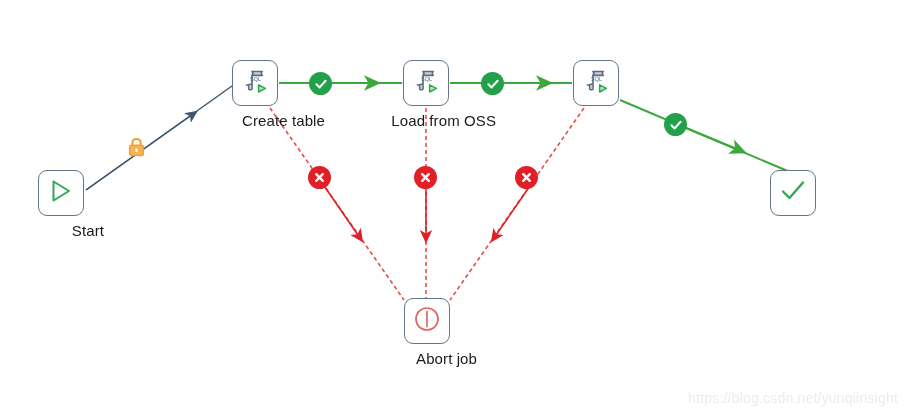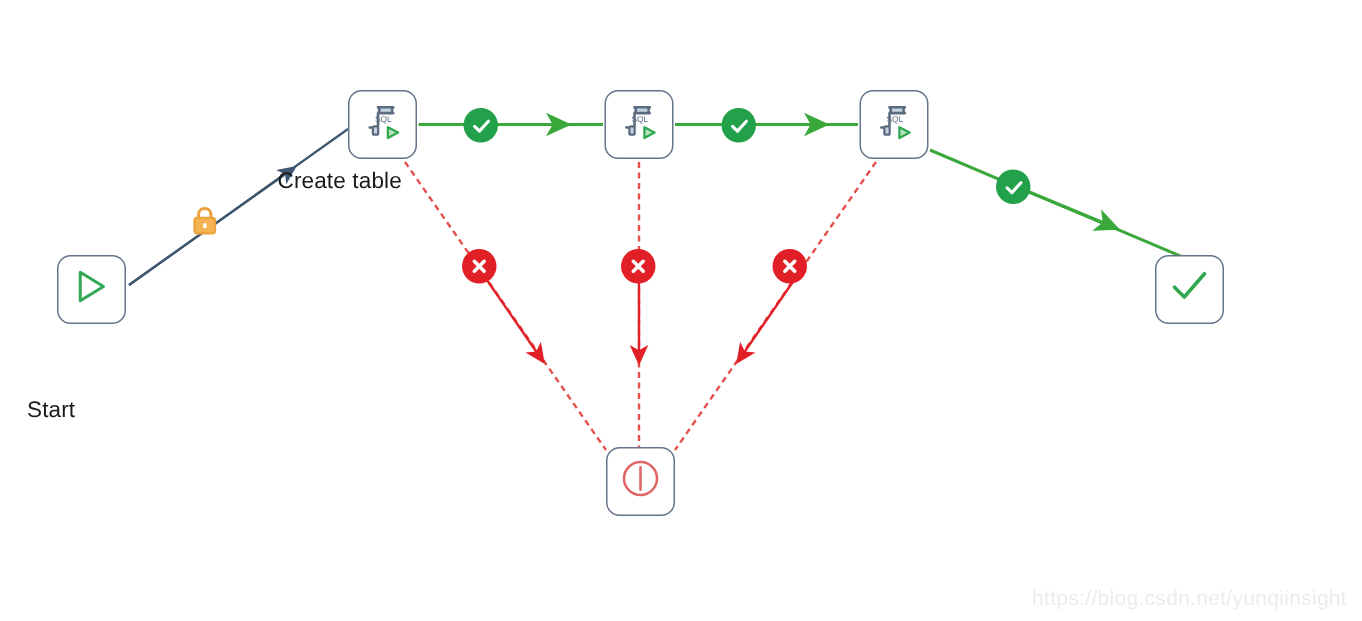--- a/index.html
+++ b/index.html
@@ -36,21 +36,21 @@
     background: #ffffff;
     display: flex;
     align-items: center;
     justify-content: center;
   }
   .node-label {
     position: absolute;
     font-size: 15px;
     color: #1a1a1a;
     white-space: nowrap;
-    text-align: left;
+    text-align: right;
     letter-spacing: 0.1px;
   }
 
   
   .badge {
     position: absolute;
     width: 23px;
     height: 23px;
     border-radius: 50%;
     display: flex;
@@ -131,21 +131,21 @@
     </g>
   </svg>
 
   <div class="node" style="left:38px; top:170px;">
     <span>
       <svg width="28" height="28" viewBox="0 0 28 28" xmlns="http://www.w3.org/2000/svg">
         <path d="M6.5 4.5 L22 14 L6.5 23.5 Z" fill="none" stroke="#33a852" stroke-width="2" stroke-linejoin="round"></path>
       </svg>
     </span>
   </div>
-  <div class="node-label" style="left:18px; top:222px; width:86px;margin-top:43px;">Start</div>
+  <div class="node-label" style="left:18px; top:222px; width:86px;">Start</div>
 
   <div class="node" style="left:232px; top:60px;">
     <span>
       <svg width="32" height="32" viewBox="0 0 32 32" xmlns="http://www.w3.org/2000/svg">
         <path d="M8.5 6.5 L22.5 6.5 C21.4 7.6 21.4 9 22.5 10.2 L13 10.2
                  C14.1 9 14.1 7.6 13 6.5 Z" fill="#c5d2e0"></path>
         <path d="M13 6.5 C14.1 7.6 14.1 9.2 13 10.4 L13 18.5
                  C13 19.4 12.3 20 11.5 20 L7.5 20" fill="none" stroke="#5b6c80" stroke-width="1.7" stroke-linecap="round" stroke-linejoin="round"></path>
         <path d="M13 6.5 L23.2 6.5 C22 7.7 22 9.2 23.2 10.4 L13 10.4" fill="none" stroke="#5b6c80" stroke-width="1.7" stroke-linejoin="round"></path>
         <rect x="9.6" y="19.2" width="3.5" height="5.6" rx="1" fill="#c5d2e0" stroke="#5b6c80" stroke-width="1.5"></rect>
@@ -163,20 +163,21 @@
                  C14.1 9 14.1 7.6 13 6.5 Z" fill="#c5d2e0"></path>
         <path d="M13 6.5 C14.1 7.6 14.1 9.2 13 10.4 L13 18.5
                  C13 19.4 12.3 20 11.5 20 L7.5 20" fill="none" stroke="#5b6c80" stroke-width="1.7" stroke-linecap="round" stroke-linejoin="round"></path>
         <path d="M13 6.5 L23.2 6.5 C22 7.7 22 9.2 23.2 10.4 L13 10.4" fill="none" stroke="#5b6c80" stroke-width="1.7" stroke-linejoin="round"></path>
         <rect x="9.6" y="19.2" width="3.5" height="5.6" rx="1" fill="#c5d2e0" stroke="#5b6c80" stroke-width="1.5"></rect>
         <text x="16.6" y="16.3" font-family="'Liberation Sans',sans-serif" font-size="5.6" fill="#5b6c80" text-anchor="middle">SQL</text>
         <path d="M19.6 19.8 L26.4 23.4 L19.6 27 Z" fill="#b7e2c2" stroke="#2fa84f" stroke-width="1.5" stroke-linejoin="round"></path>
       </svg>
     </span>
   </div>
+  <div class="node-label" style="left:356px; top:112px; width:140px;">Load from OSS</div>
 
   <div class="node" style="left:573px; top:60px;">
     <span>
       <svg width="32" height="32" viewBox="0 0 32 32" xmlns="http://www.w3.org/2000/svg">
         <path d="M8.5 6.5 L22.5 6.5 C21.4 7.6 21.4 9 22.5 10.2 L13 10.2
                  C14.1 9 14.1 7.6 13 6.5 Z" fill="#c5d2e0"></path>
         <path d="M13 6.5 C14.1 7.6 14.1 9.2 13 10.4 L13 18.5
                  C13 19.4 12.3 20 11.5 20 L7.5 20" fill="none" stroke="#5b6c80" stroke-width="1.7" stroke-linecap="round" stroke-linejoin="round"></path>
         <path d="M13 6.5 L23.2 6.5 C22 7.7 22 9.2 23.2 10.4 L13 10.4" fill="none" stroke="#5b6c80" stroke-width="1.7" stroke-linejoin="round"></path>
         <rect x="9.6" y="19.2" width="3.5" height="5.6" rx="1" fill="#c5d2e0" stroke="#5b6c80" stroke-width="1.5"></rect>
@@ -195,20 +196,21 @@
   </div>
 
   <div class="node" style="left:404px; top:298px;">
     <span>
       <svg width="30" height="30" viewBox="0 0 30 30" xmlns="http://www.w3.org/2000/svg">
         <circle cx="15" cy="15" r="11" fill="none" stroke="#e06666" stroke-width="1.7"></circle>
         <line x1="15" y1="7.5" x2="15" y2="22.5" stroke="#e06666" stroke-width="1.7" stroke-linecap="round"></line>
       </svg>
     </span>
   </div>
+  <div class="node-label" style="left:377px; top:350px; width:100px;">Abort job</div>
 
   <div class="lock-badge" style="left:127px; top:137px;">
     <svg width="19" height="21" viewBox="0 0 19 21" xmlns="http://www.w3.org/2000/svg">
       <path d="M5.4 8.5 L5.4 5.9 C5.4 3.6 7.1 2 9.5 2 C11.9 2 13.6 3.6 13.6 5.9 L13.6 8.5" fill="none" stroke="#eda13a" stroke-width="2"></path>
       <rect x="2.6" y="8.2" width="13.8" height="10.4" rx="2" fill="#f6b352" stroke="#eda13a" stroke-width="1.4"></rect>
       <rect x="8.4" y="11.6" width="2.3" height="3.6" rx="1.1" fill="#ffffff"></rect>
     </svg>
   </div>
 
   <div class="badge badge-ok" style="left:309px; top:72px;">

